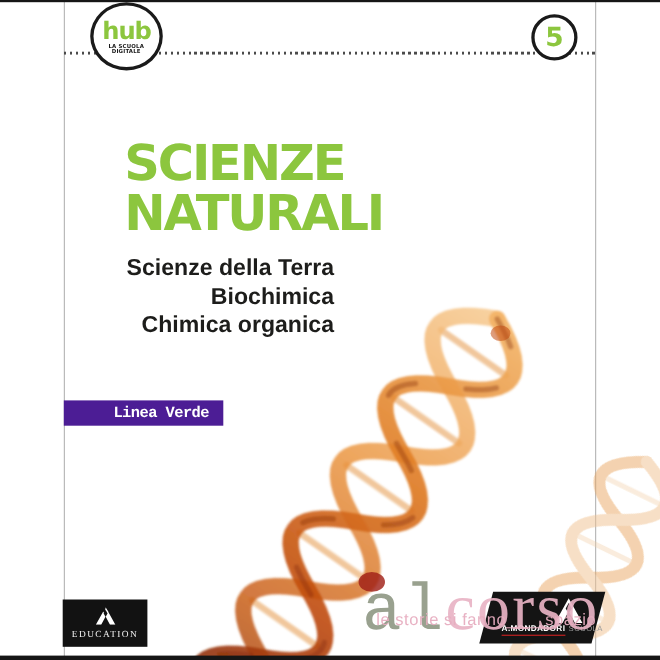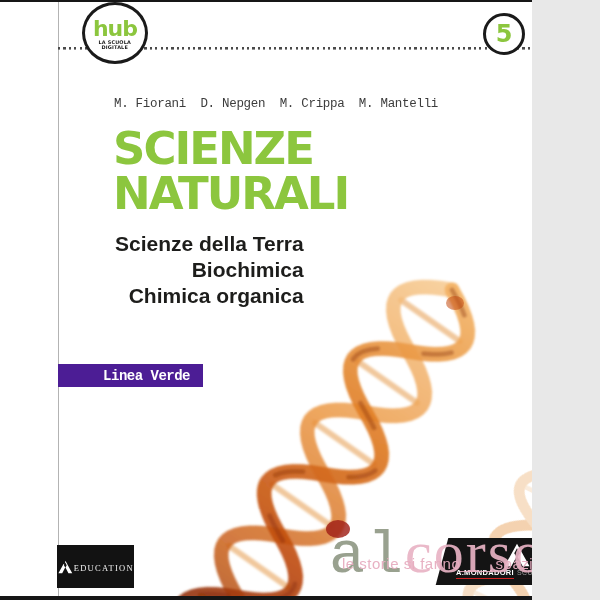--- a/index.html
+++ b/index.html
@@ -1,17 +1,17 @@
 <!DOCTYPE html>
 <html><head>
 <meta charset="utf-8">
 <style>
   html,body{margin:0;padding:0;background:#e8e8e8;}
   .cover{
-    position:relative;width:532px;height:600px;background:#ffffff;
+    position:relative;width:600px;height:600px;background:#ffffff;
     overflow:hidden;font-family:"Liberation Sans",sans-serif;
   }
   
   .edge-top{position:absolute;left:0;top:0;width:600px;height:2px;background:#161616;z-index:7;}
   .edge-bottom{position:absolute;left:0;top:596px;width:600px;height:4px;background:#161616;z-index:7;}
   .rule-left{position:absolute;left:58px;top:0;width:1px;height:600px;background:#b3b3b3;z-index:1;}
   .rule-right{position:absolute;left:541px;top:0;width:1px;height:600px;background:#b3b3b3;z-index:1;}
   .dotted{position:absolute;left:58px;top:47px;width:483px;height:3px;z-index:3;
     background:repeating-linear-gradient(90deg,#4a4a4a 0 2.2px,transparent 2.2px 5.4px);
     background-position:0 0;background-size:100% 2.6px;background-repeat:no-repeat;}
@@ -41,21 +41,21 @@
     line-height:26px;color:#1d1d1b;text-align:right;}
   .series-band{position:absolute;left:58px;top:364px;width:145px;height:23px;background:#4c1d95;
     z-index:3;display:flex;align-items:center;justify-content:flex-end;box-sizing:border-box;
     padding-right:13px;}
   .series-label{font-family:"Liberation Mono",monospace;font-weight:bold;font-size:14px;
     color:#ffffff;letter-spacing:-.5px;}
   
   .dna-svg{position:absolute;left:0;top:0;width:600px;height:600px;z-index:2;}
   
   .edu-box{position:absolute;left:57px;top:545px;width:77px;height:43px;background:#121212;z-index:4;
-    display:flex;flex-direction:row;align-items:center;justify-content:center;}
+    display:flex;flex-direction:column;align-items:center;justify-content:center;}
   .edu-label{font-family:"Liberation Serif",serif;font-size:8.5px;letter-spacing:1.3px;
     color:#f2f2f2;margin-top:3px;}
   .scuola-box{position:absolute;left:442px;top:538px;width:102px;height:47px;background:#141414;
     z-index:5;transform:skewX(-15deg);transform-origin:50% 50%;}
   .scuola-inner{position:absolute;left:0;top:0;width:100%;height:100%;transform:skewX(15deg);}
   .scuola-a{position:absolute;right:12px;top:4px;}
   .scuola-text{position:absolute;left:14px;bottom:6px;white-space:nowrap;}
   .scuola-l1{font-family:"Liberation Sans",sans-serif;font-weight:bold;font-size:7.5px;
     color:#ffffff;letter-spacing:.3px;border-bottom:1px solid #cf2222;padding-bottom:1px;}
   .scuola-l2{font-family:"Liberation Sans",sans-serif;font-size:7px;color:#9a9a9a;
@@ -130,21 +130,20 @@
     <div class="hub-sub">
       <div>LA SCUOLA</div>
       <div>DIGITALE</div>
     </div>
   </div>
 
   <div class="vol-badge">
     <span class="vol-num">5</span>
   </div>
 
-  <div class="authors">M. Fiorani  D. Nepgen  M. Crippa  M. Mantelli</div>
 
   <div class="title1">SCIENZE</div>
   <div class="title2">NATURALI</div>
 
   <div class="subtitle">
     <div>Scienze della Terra</div>
     <div>Biochimica</div>
     <div>Chimica organica</div>
   </div>
 

